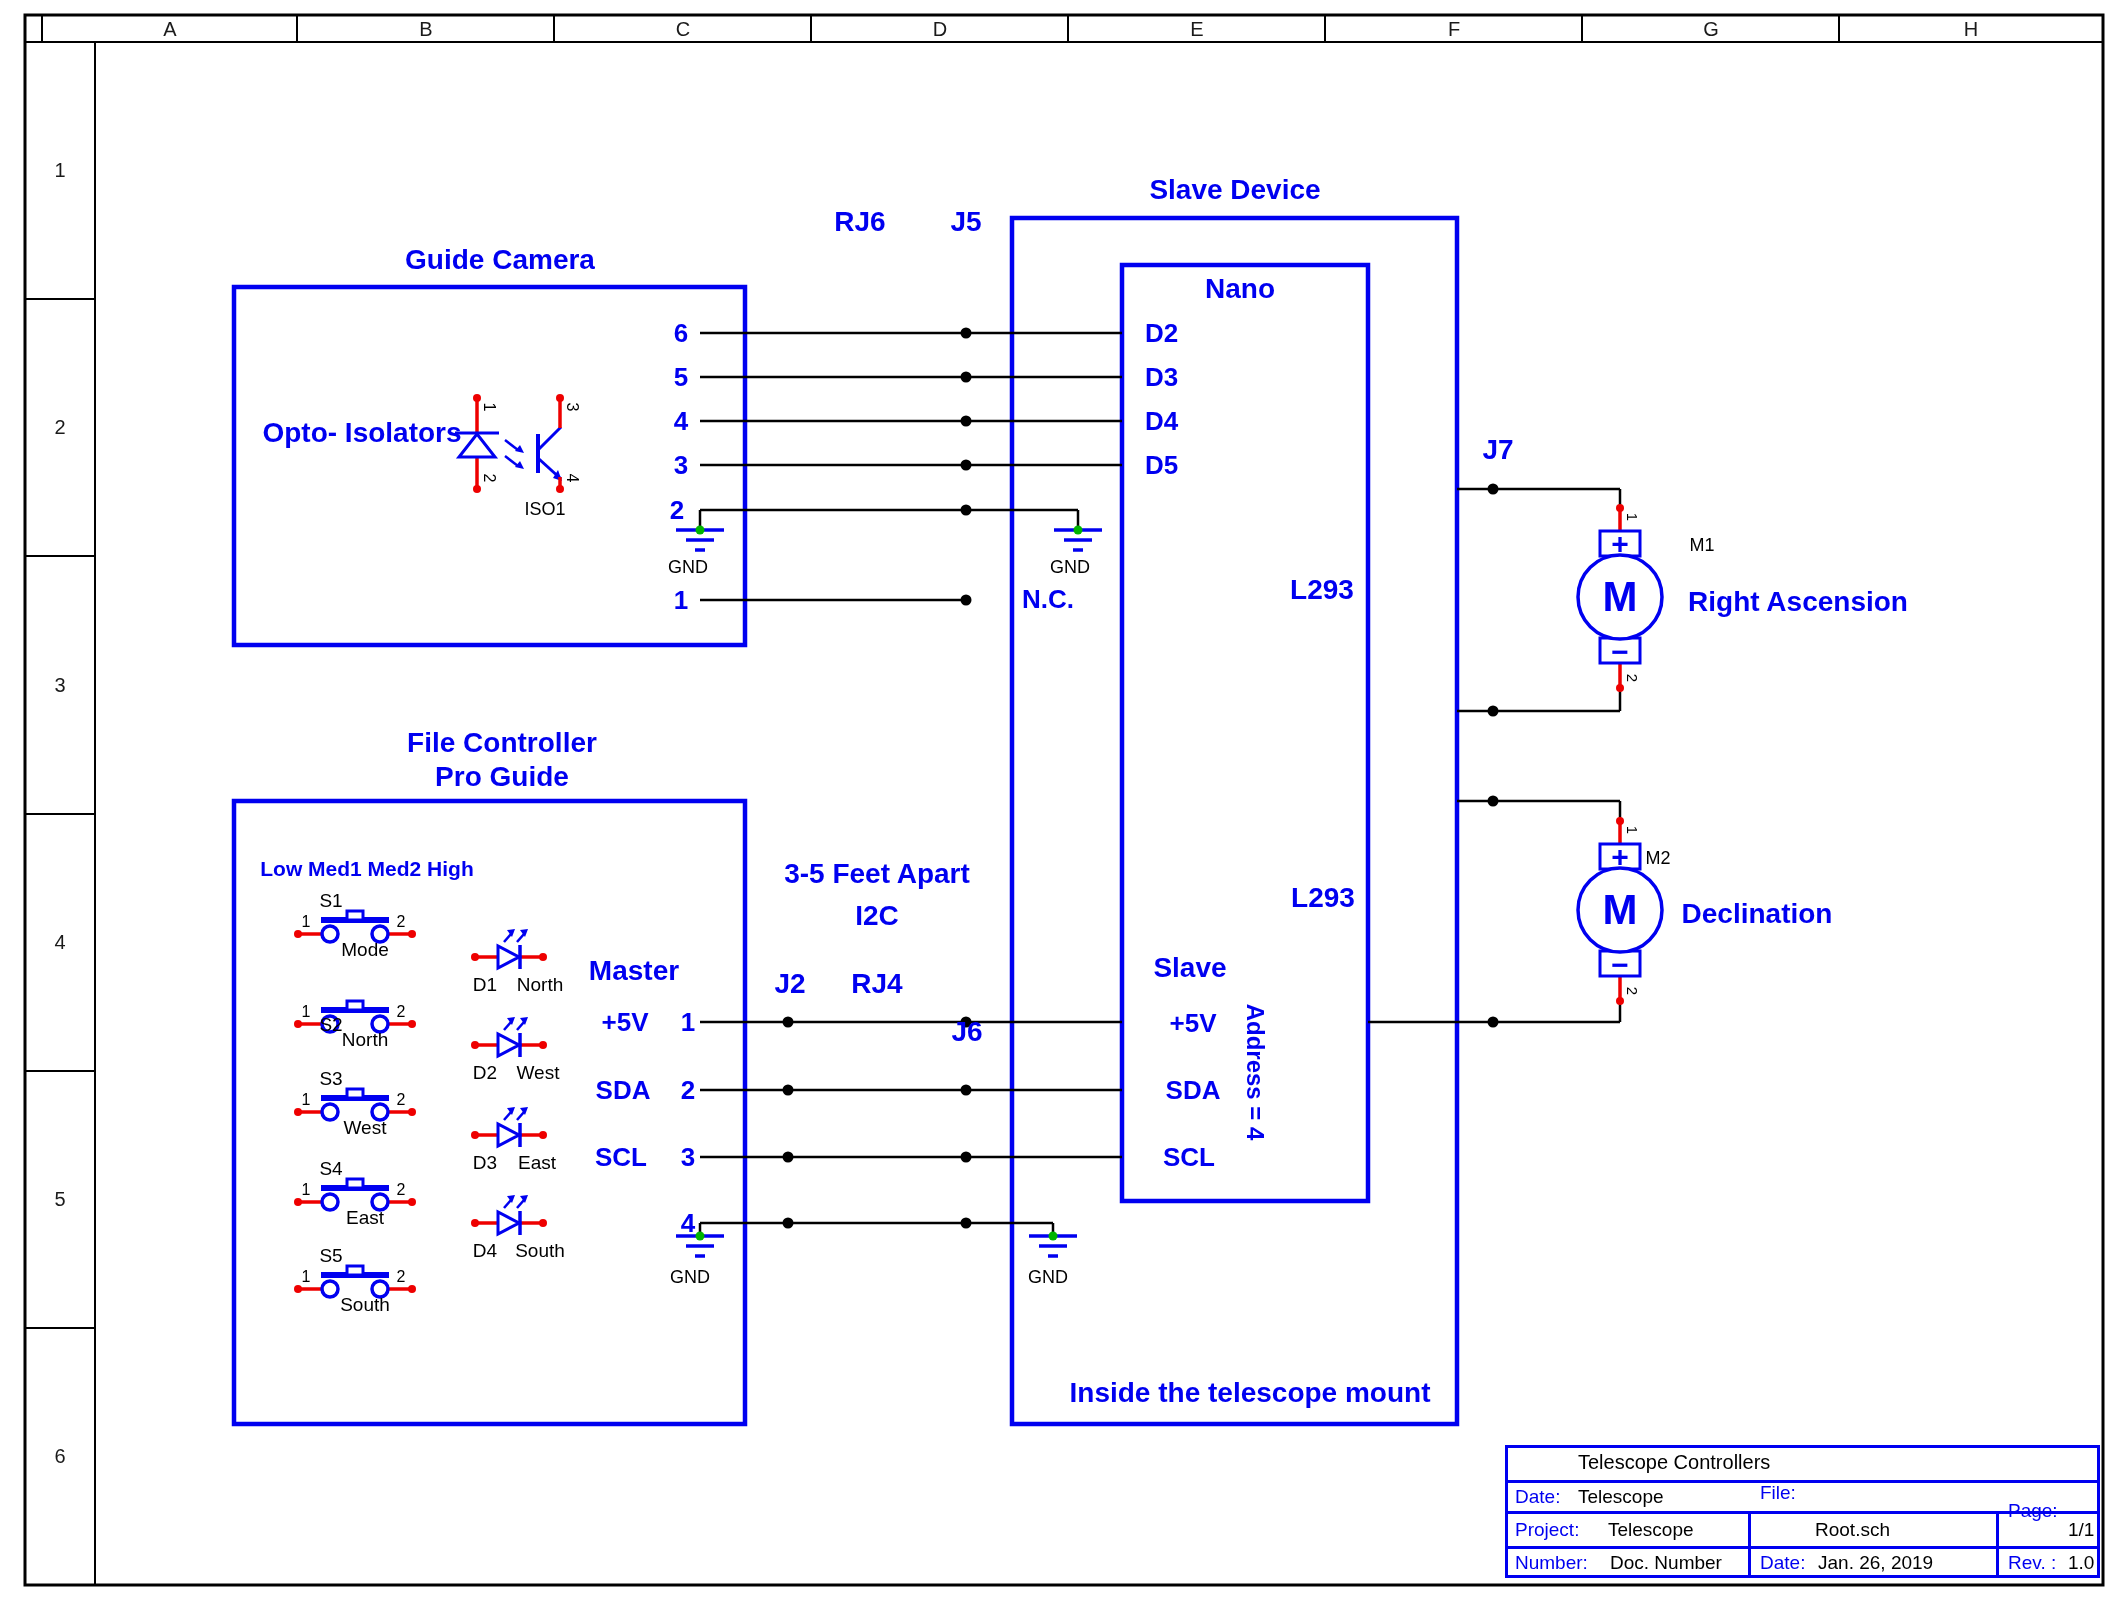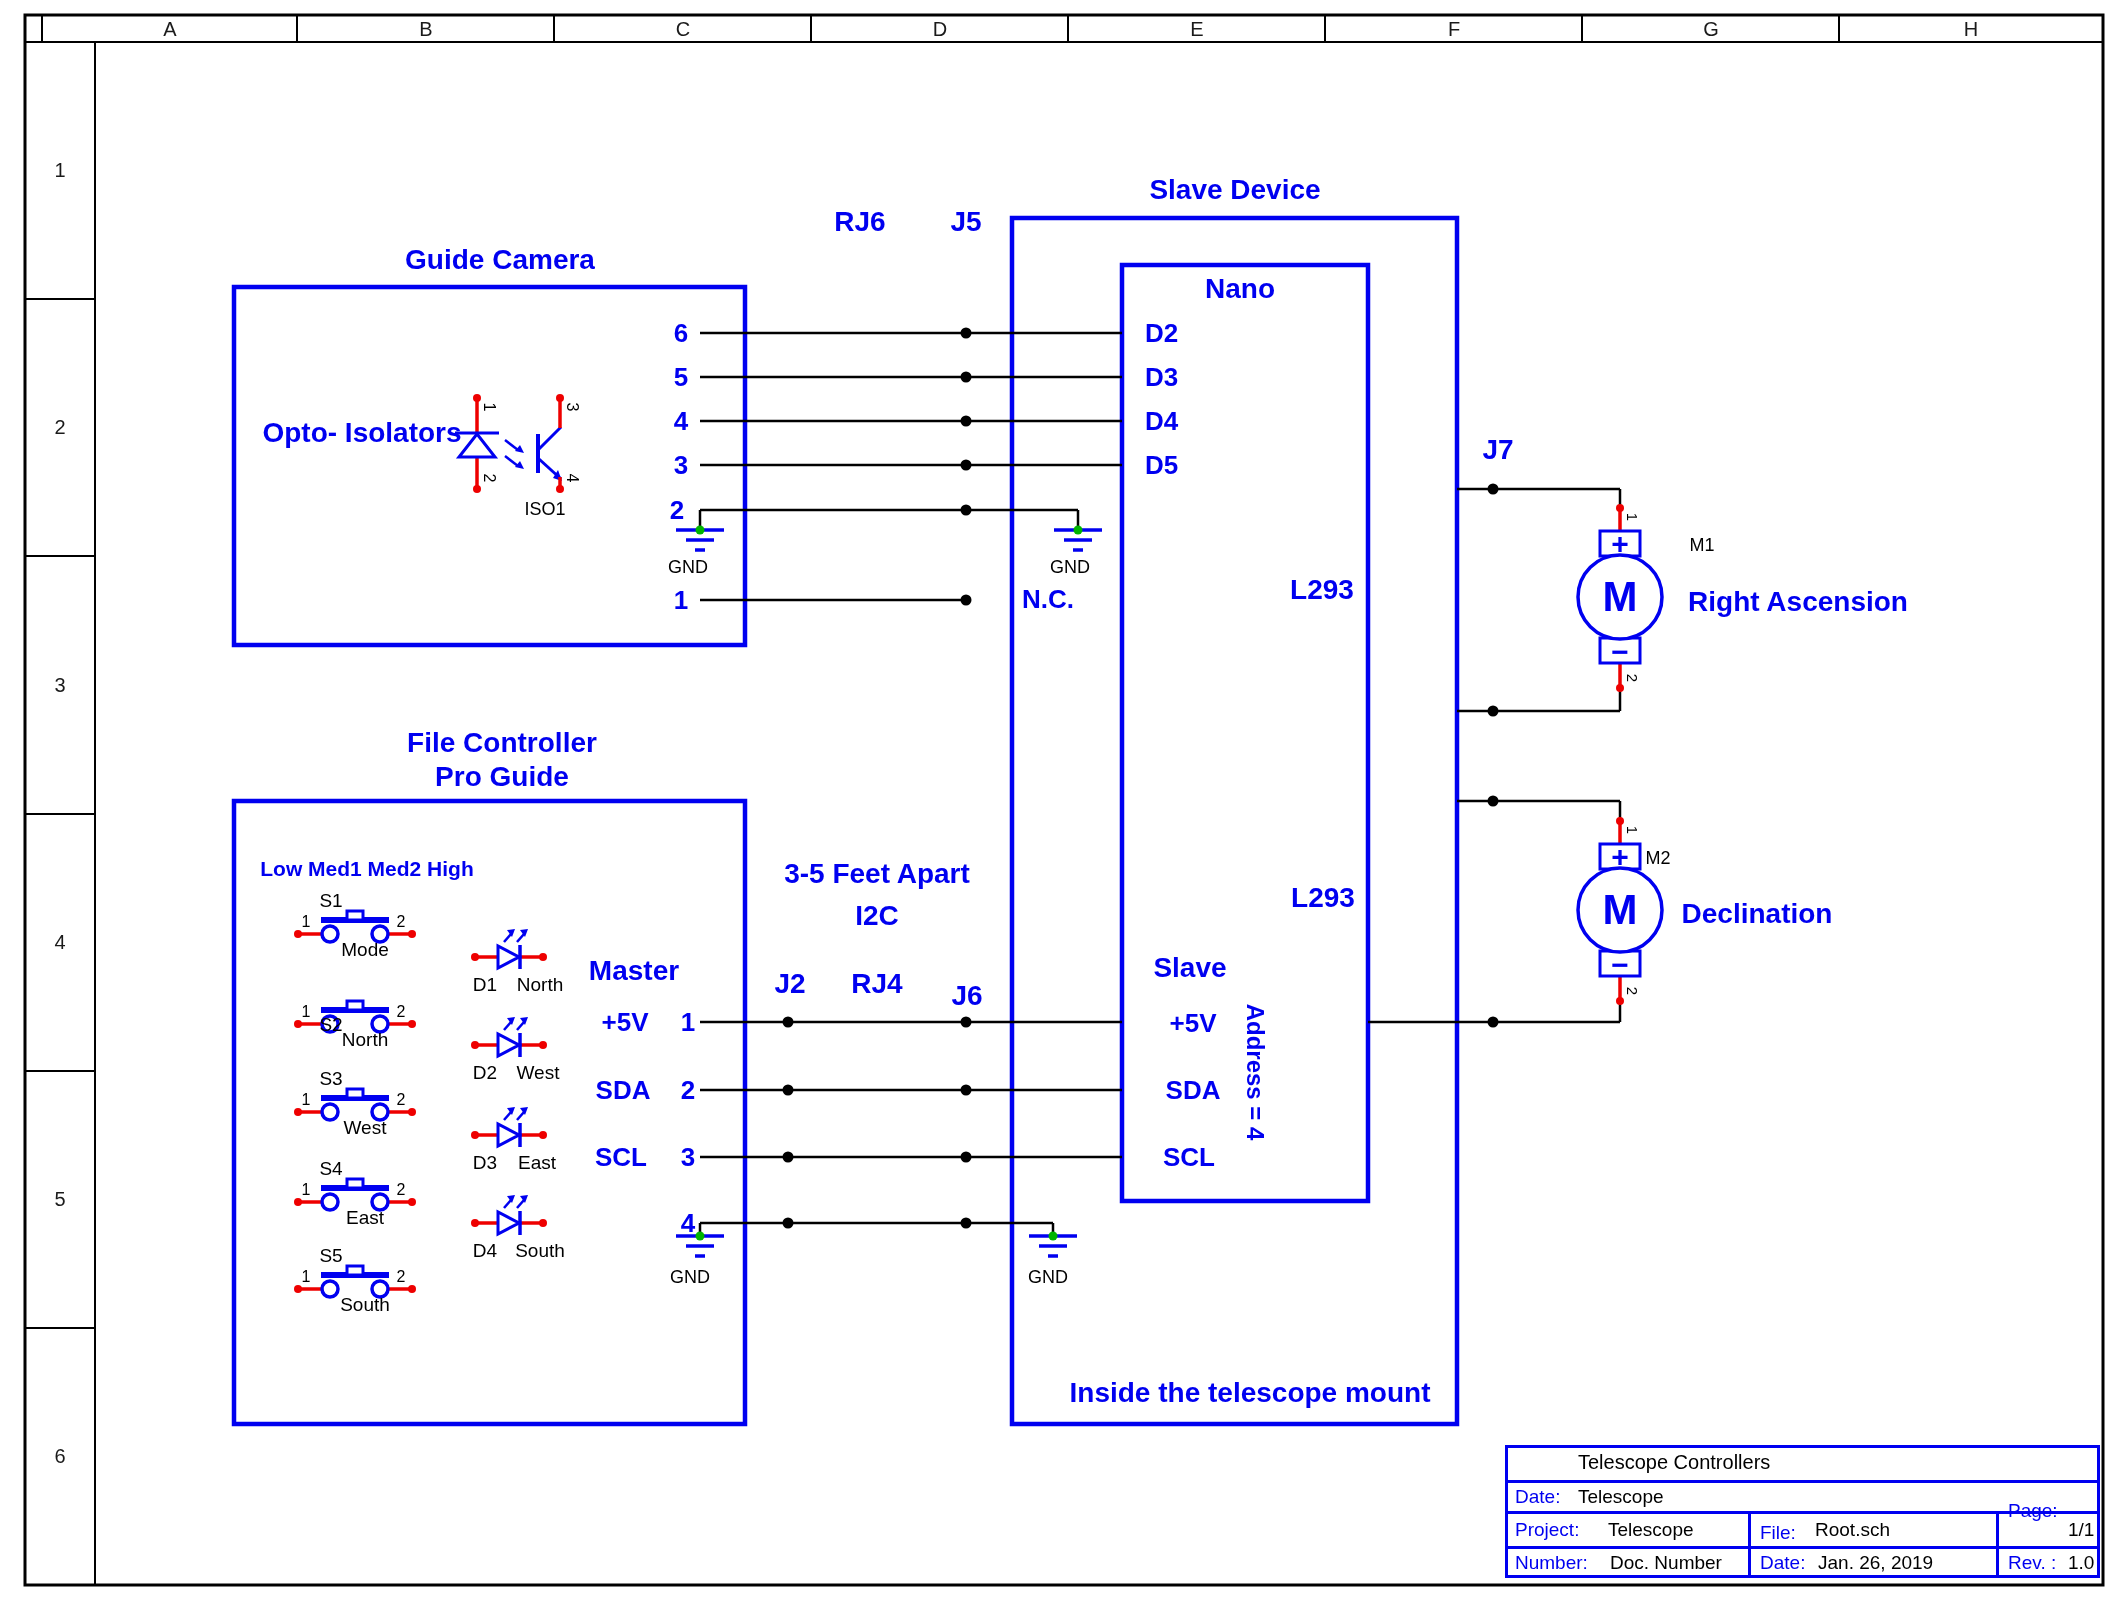--- a/index.html
+++ b/index.html
@@ -280,21 +280,21 @@
   <div class="t blu f26" style="left:688px;top:1090px">2</div>
   <div class="t blu f26" style="left:621px;top:1157px">SCL</div>
   <div class="t blu f26" style="left:688px;top:1157px">3</div>
   <div class="t blu f26" style="left:688px;top:1223px">4</div>
   <div class="t blk f18" style="left:690px;top:1277px">GND</div>
 
   <div class="t blu f28" style="left:877px;top:874px">3-5 Feet Apart</div>
   <div class="t blu f28" style="left:877px;top:916px">I2C</div>
   <div class="t blu f28" style="left:790px;top:984px">J2</div>
   <div class="t blu f28" style="left:877px;top:984px">RJ4</div>
-  <div class="t blu f28" style="left:967px;top:996px">J6</div>
+  <div class="t blu f28" style="left:967px;top:1032px">J6</div>
 
   <div class="t blu f28" style="left:1498px;top:450px">J7</div>
   <div class="t blu f42" style="left:1620px;top:597px">M</div>
   <div class="t blu f30" style="left:1620px;top:544px">+</div>
   <div class="t blu f30" style="left:1620px;top:652px">−</div>
   <div class="t blk f18" style="left:1702px;top:545px">M1</div>
   <div class="t blk f15 r90" style="left:1632px;top:517px">1</div>
   <div class="t blk f15 r90" style="left:1632px;top:678px">2</div>
   <div class="t blu f28" style="left:1798px;top:602px">Right Ascension</div>
   <div class="t blu f42" style="left:1620px;top:910px">M</div>
@@ -310,21 +310,21 @@
     <div class="tbl" style="left:0;top:63px;width:589px;height:3px"></div>
     <div class="tbl" style="left:0;top:98px;width:589px;height:3px"></div>
     <div class="tbl" style="left:240px;top:63px;width:3px;height:64px"></div>
     <div class="tbl" style="left:488px;top:63px;width:3px;height:64px"></div>
   </div>
   <div class="tl blk f20" style="left:1578px;top:1462px">Telescope Controllers</div>
   <div class="tl f19" style="left:1515px;top:1496px;color:var(--blu)">Date:</div>
   <div class="tl blk f19" style="left:1578px;top:1496px">Telescope</div>
   <div class="tl f19" style="left:1515px;top:1529px;color:var(--blu)">Project:</div>
   <div class="tl blk f19" style="left:1608px;top:1529px">Telescope</div>
-  <div class="tl f19" style="left:1760px;top:1532px;color:var(--blu)">File:</div>
+  <div class="tl f19" style="left:1760px;top:1492px;color:var(--blu)">File:</div>
   <div class="tl blk f19" style="left:1815px;top:1529px">Root.sch</div>
   <div class="tl f19" style="left:2008px;top:1510px;color:var(--blu)">Page:</div>
   <div class="tl blk f19" style="left:2068px;top:1529px">1/1</div>
   <div class="tl f19" style="left:1515px;top:1562px;color:var(--blu)">Number:</div>
   <div class="tl blk f19" style="left:1610px;top:1562px">Doc. Number</div>
   <div class="tl f19" style="left:1760px;top:1562px;color:var(--blu)">Date:</div>
   <div class="tl blk f19" style="left:1818px;top:1562px">Jan. 26, 2019</div>
   <div class="tl f19" style="left:2008px;top:1562px;color:var(--blu)">Rev. :</div>
   <div class="tl blk f19" style="left:2068px;top:1562px">1.0</div>
 

